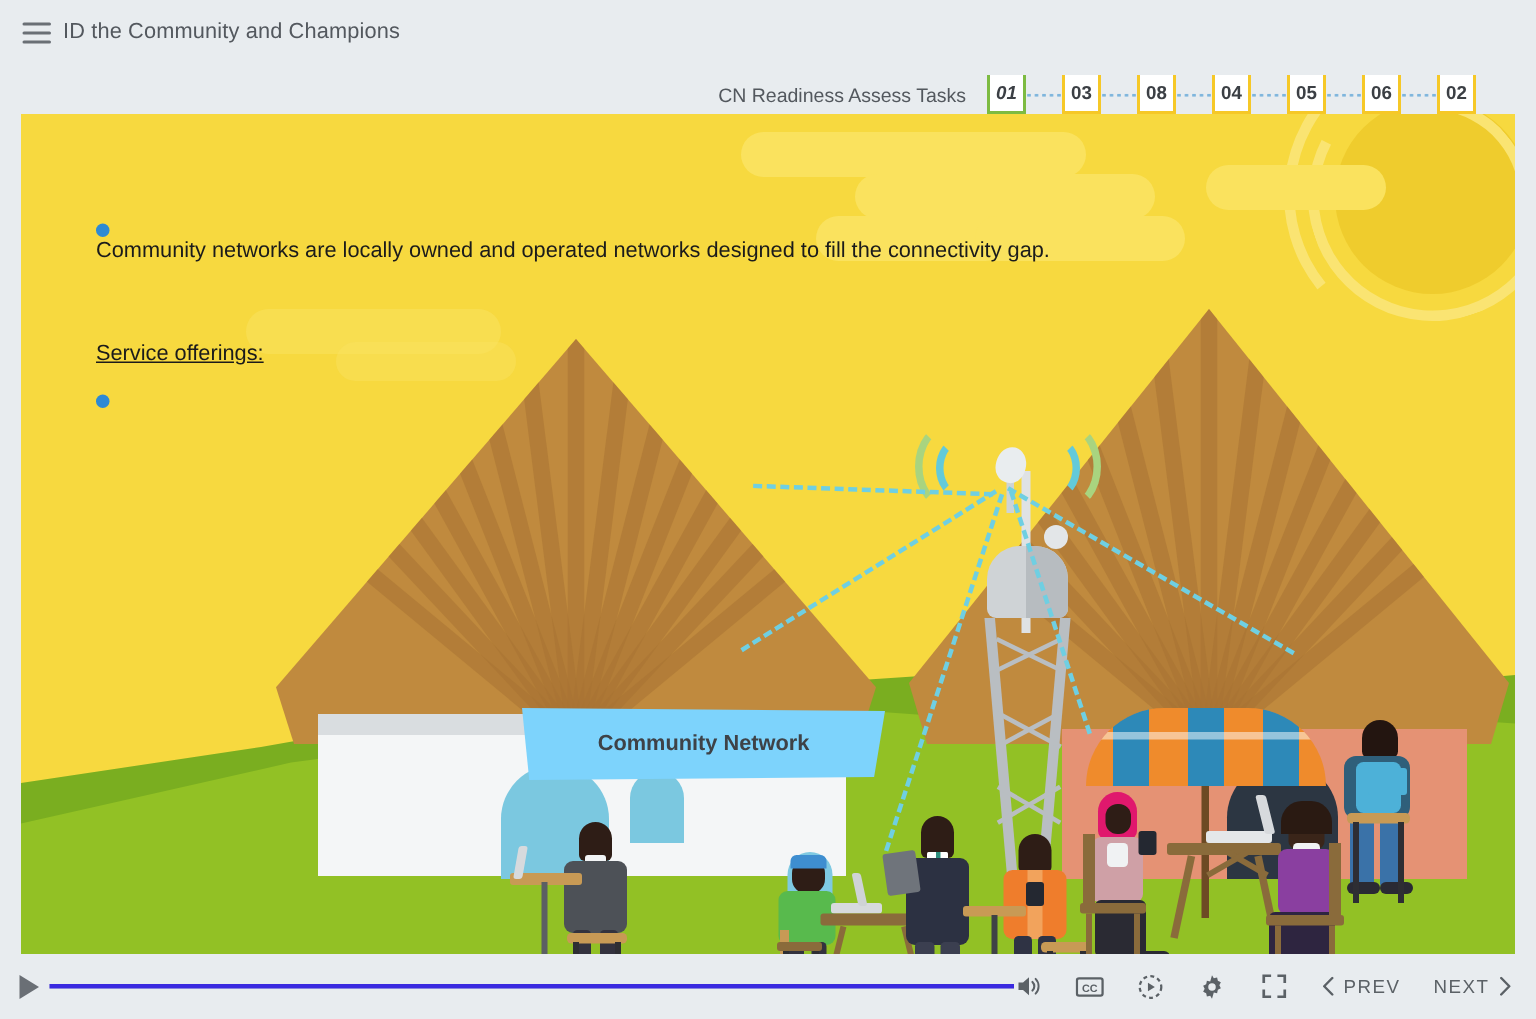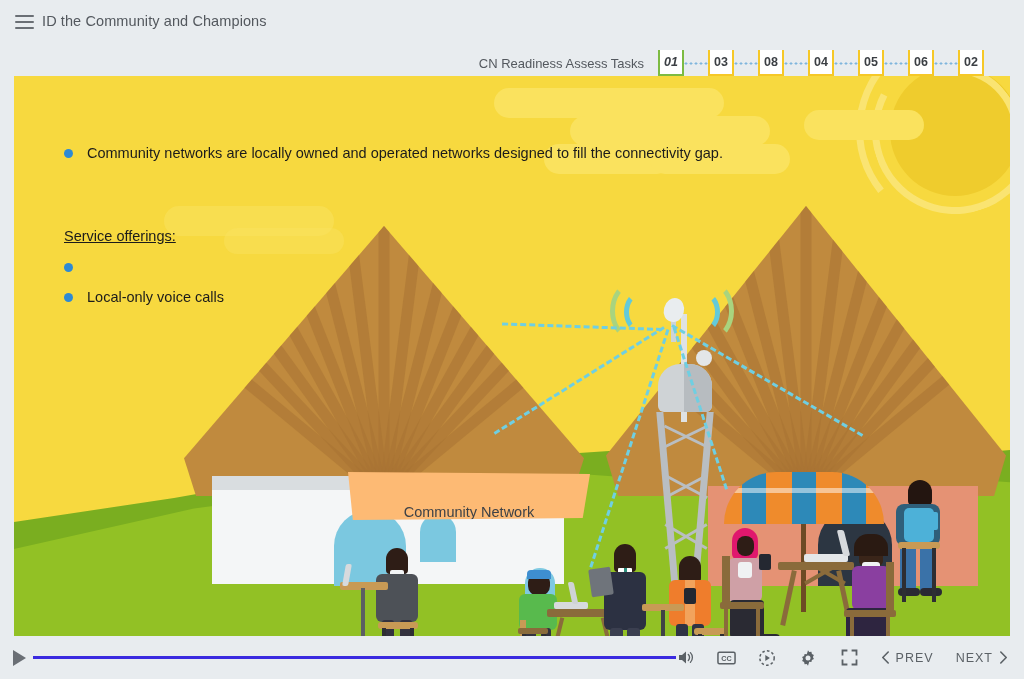--- a/index.html
+++ b/index.html
@@ -168,23 +168,23 @@
     border-radius:80px 80px 0 0; background:#ef8b2c; overflow:hidden;
   }
   .umbrella .stripe{ position:absolute; top:0; height:52px; background:#2d89b8;}
   .umbrella .hi{ position:absolute; top:16px; left:0; width:160px; height:5px; background:rgba(255,255,255,.5);}
   .umbrella .pole{ position:absolute; left:77px; top:44px; width:5px; height:96px; background:#6d4a24;}
   .sq{ position:absolute; }
 
   
   .callout{
     position:absolute; left:334px; top:396px; width:242px; height:48px;
-    background:#fdba74;
+    background:#7dd3fc;
     clip-path: polygon(0 0, 100% 4%, 97% 96%, 2% 100%);
-    display:flex; align-items:flex-end; justify-content:center;
+    display:flex; align-items:center; justify-content:center;font-weight:bold;
   }
   .callout span{ font-size:14.5px; color:#3e4247; }
 
   
   .ray{ position:absolute; height:0; border-top:3px dashed #6fcfe2; transform-origin:left center;}
 
   
   .player{
     position:absolute; left:0; bottom:0; width:1024px; height:43px;
     background:#e8ecef; display:flex; align-items:center;
@@ -204,21 +204,21 @@
     display:flex; align-items:center; gap:6px; font-size:12.5px; color:#5b6166;
     letter-spacing:1px; cursor:pointer;
   }
 
   
   .txt{ position:absolute; left:0; top:0; width:100%; height:100%; pointer-events:none;}
   .heading{
     position:absolute; left:50px; top:22px; font-size:25px; font-weight:bold; color:#181818;
   }
   .bullets{ position:absolute; left:50px; top:68px; width:730px;}
-  .bullet{ display:flex; align-items:flex-start; margin-bottom:22px;}
+  .bullet{ display:flex; align-items:flex-start; margin-bottom:22px;flex-direction:column;}
   .bullet .dot{ width:9px;height:9px;border-radius:50%;background:#2e8ad4;margin-top:5px;margin-right:14px;flex:none;}
   .bullet .t{ font-size:14.5px; color:#1b1b1b; line-height:1.25;}
   .subhead{
     position:absolute; left:50px; top:152px; font-size:14.5px; color:#1b1b1b;
     text-decoration:underline; font-weight:500;
   }
   .bullets2{ position:absolute; left:50px; top:182px; width:400px;}
   .bullets2 .bullet{ margin-bottom:16px;}
 </style>
 </head>
@@ -459,24 +459,20 @@
         <div class="bullet">
           <div class="dot" style="background: rgb(46, 138, 212);"></div>
           <div class="t">Community networks are locally owned and operated networks designed to fill the connectivity gap.</div>
         </div>
       </div>
     <div class="subhead">Service offerings:</div>
     <div class="bullets2" id="b2">
         <div class="bullet">
           <div class="dot" style="background: rgb(46, 138, 212);"></div>
         </div>
-        <div class="bullet">
-          <div class="dot" style="background: rgb(46, 138, 212);"></div>
-          <div class="t">Local-only voice calls</div>
-        </div>
       </div>
   </div>
 </div>
 
 <div class="player">
   <div class="play-btn"></div>
   <div class="progress">
     <div class="fill" style="width: 100%; background: rgb(58, 42, 224);"></div>
   </div>
   <div class="ctrls">

